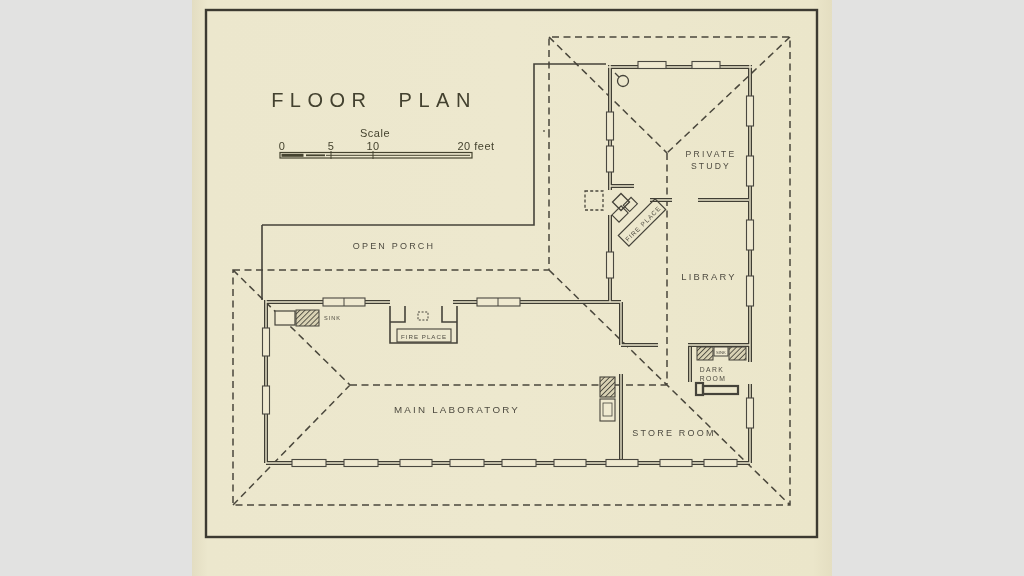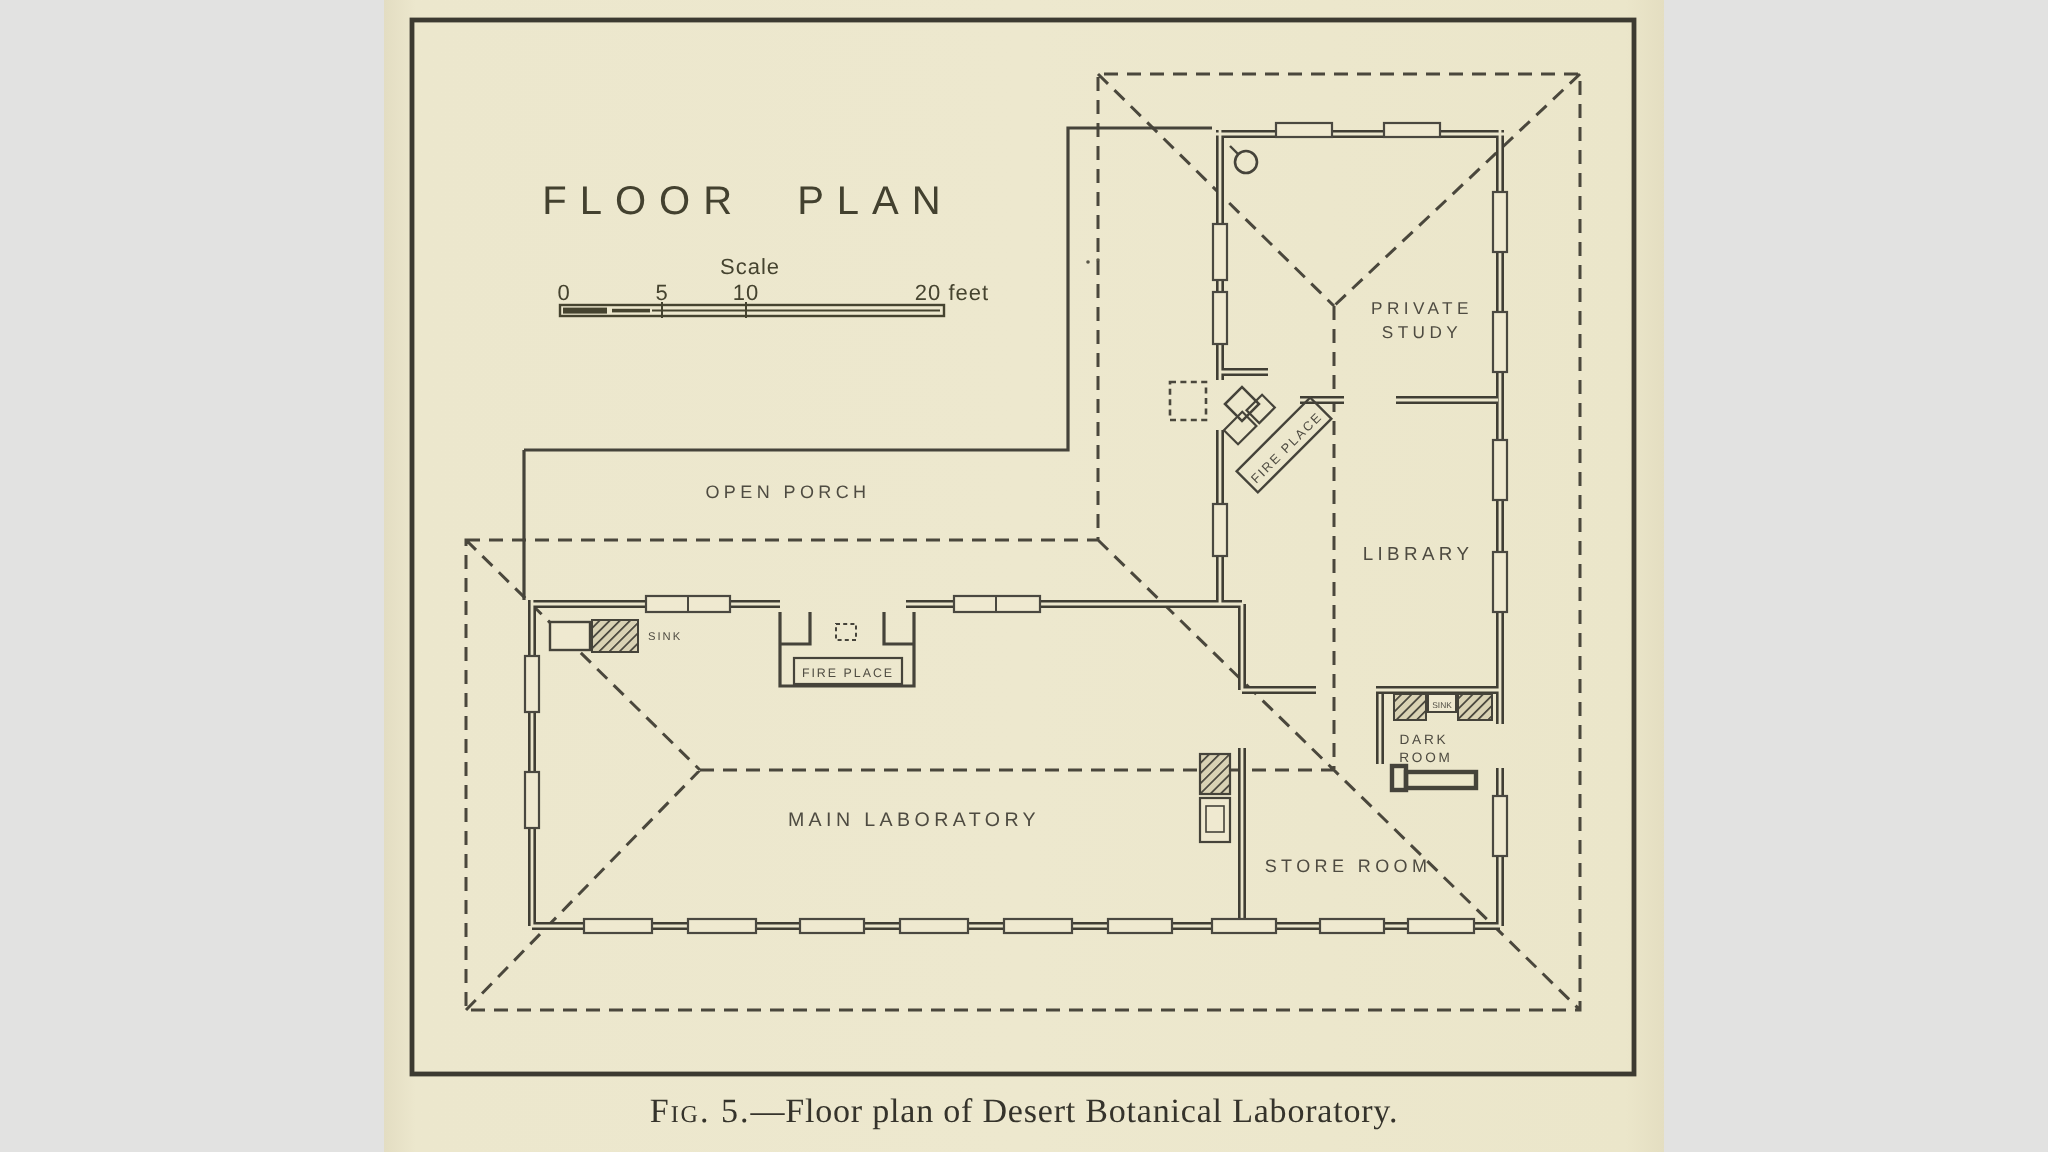--- a/index.html
+++ b/index.html
@@ -161,15 +161,14 @@
       <text x="202" y="249" class="t-room t-mid" font-size="9">OPEN PORCH</text>
       <text x="519" y="157" class="t-room t-mid" font-size="8.6">PRIVATE</text>
       <text x="519" y="169" class="t-room t-mid" font-size="8.6">STUDY</text>
       <text x="517" y="280" class="t-room t-mid" font-size="9.4">LIBRARY</text>
       <text x="520" y="372" class="t-mid" font-size="6.8" letter-spacing="1.4">DARK</text>
       <text x="521" y="381" class="t-mid" font-size="6.8" letter-spacing="1.4">ROOM</text>
       <text x="265" y="413" class="t-room t-mid" font-size="9.8">MAIN LABORATORY</text>
       <text x="482" y="436" class="t-room t-mid" font-size="9">STORE ROOM</text>
     </svg>
 
-    <div class="caption"><span class="fig">Fig. 5.</span><span>—Floor plan of Desert Botanical Laboratory.</span></div>
   </div>
 </div>
 
 </body></html>

